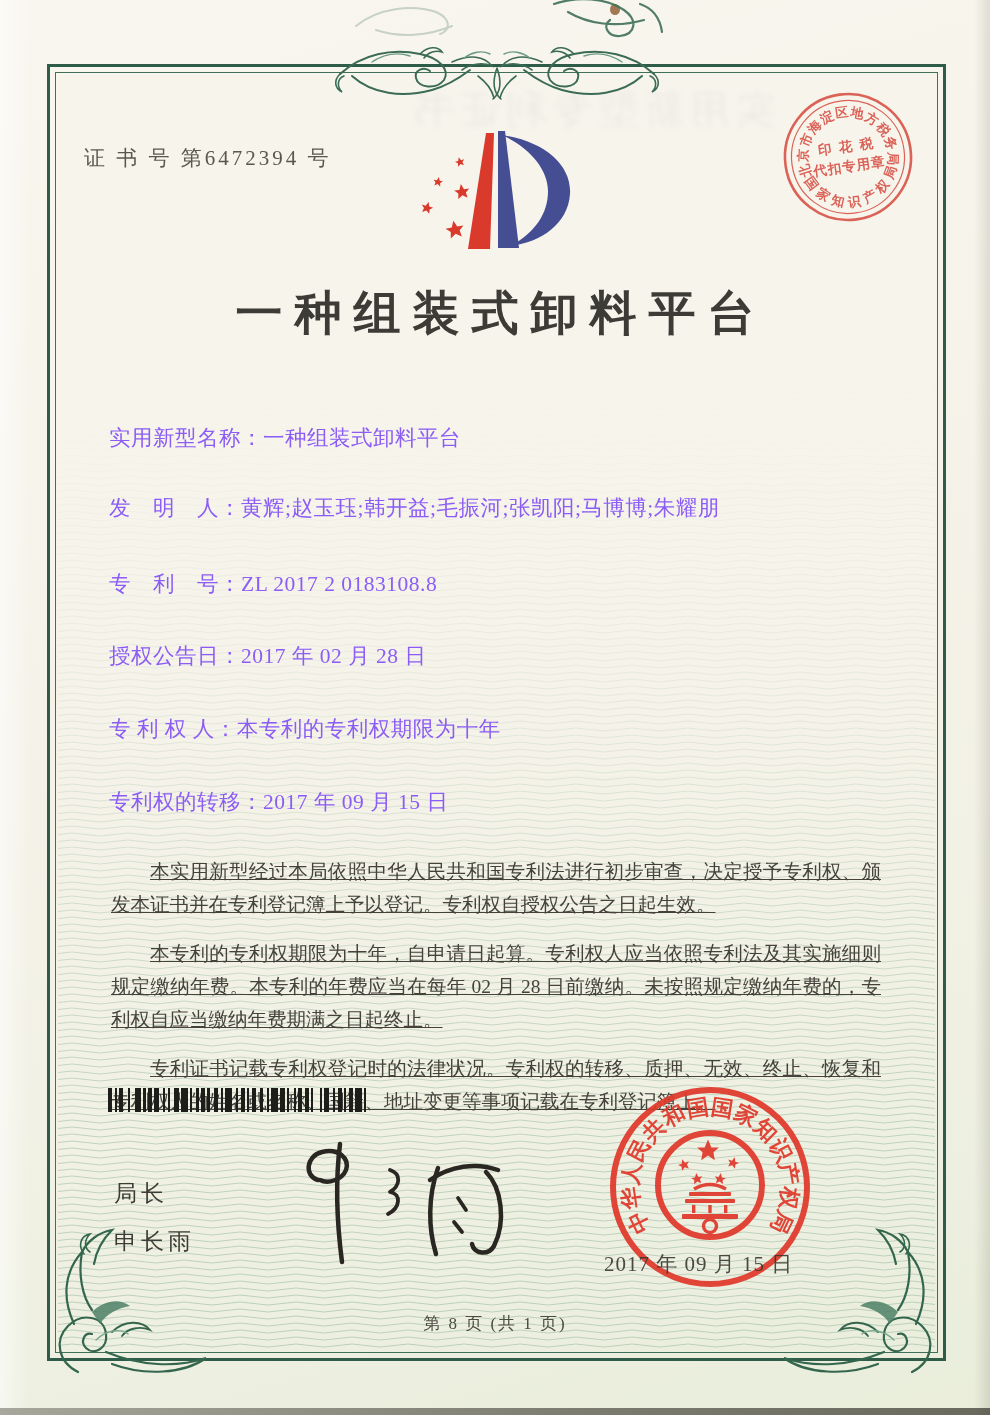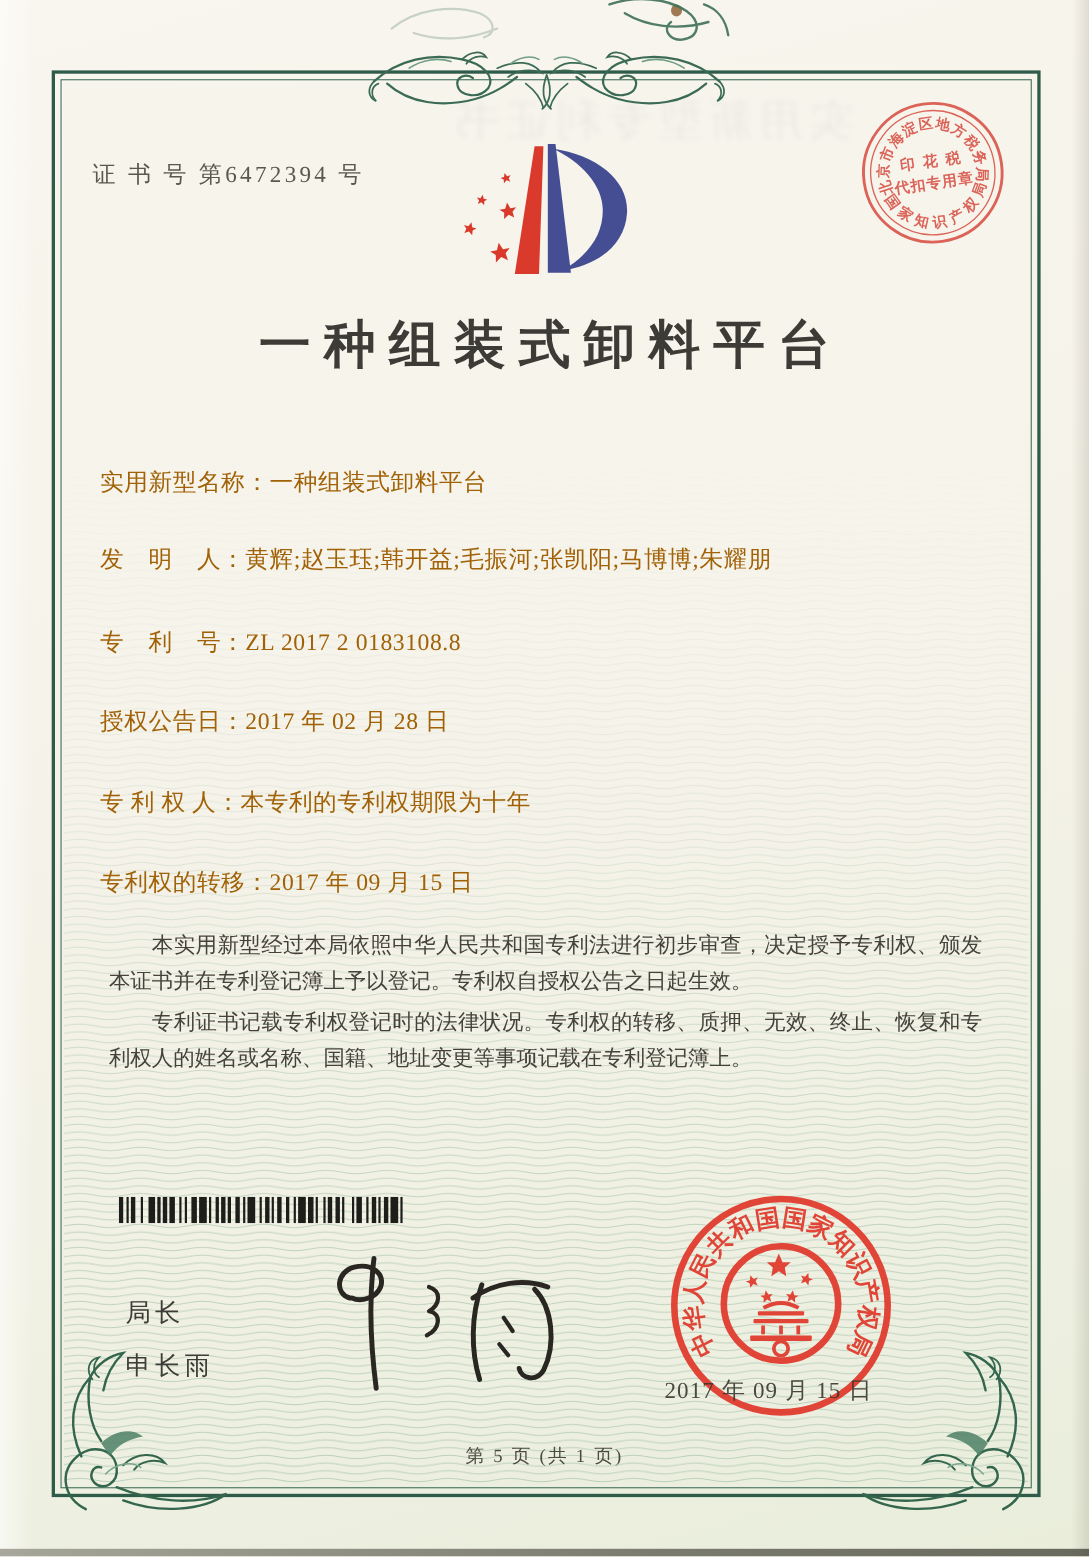--- a/index.html
+++ b/index.html
@@ -20,25 +20,25 @@
   .frame-inner{left:55px;top:72px;right:52px;bottom:62px;border:1px solid #41705a;}
   .guilloche{left:58px;top:75px;right:55px;bottom:65px;}
   .guilloche svg{width:100%;height:100%;display:block;}
   .guilloche-fade{left:58px;top:75px;right:55px;bottom:65px;
     background:linear-gradient(180deg,#f7f4ec 0%,rgba(247,244,236,.96) 26%,rgba(246,243,234,.7) 48%,rgba(243,242,230,.3) 66%,rgba(240,241,228,.05) 82%,rgba(240,241,228,0) 100%);}
   
   .cert-no{left:84px;top:144px;font-size:21px;letter-spacing:3px;color:#5a574e;}
   .bleed{left:408px;top:82px;font-size:40px;letter-spacing:6px;color:#9195a3;opacity:.10;filter:blur(2.5px);transform:scaleX(-1);}
   .doc-title{left:0;top:282px;width:100%;text-align:center;font-size:47px;font-weight:600;letter-spacing:12px;color:#3d3b36;text-indent:12px;}
   
-  .field{left:91px;font-size:21.5px;color:#a16207;letter-spacing:.5px;white-space:nowrap;}
+  .field{left:109px;font-size:21.5px;color:#8b5cf6;letter-spacing:.5px;white-space:nowrap;}
   .f0{top:423px;} .f1{top:493px;} .f2{top:569px;} .f3{top:641px;} .f4{top:714px;} .f5{top:787px;}
   
   .body-text{left:95px;top:839px;width:802px;font-size:19.5px;line-height:33px;color:#44423b;text-align:justify;}
-  .body-text p{margin:4px;text-indent:2em;}
+  .body-text p{margin:16px;text-indent:2em;text-decoration:underline;}
   
   .barcode{left:108px;top:1088px;width:264px;height:24px;overflow:hidden;white-space:nowrap;}
   .barcode-inner{height:100%;transform-origin:left center;}
   .barcode-inner span{display:inline-block;height:100%;vertical-align:top;}
   
   .director-title{left:114px;top:1178px;font-size:23px;color:#3e3c36;letter-spacing:4px;font-family:"Liberation Sans","DejaVu Sans",sans-serif;}
   .director-name{left:114px;top:1226px;font-size:23px;color:#3e3c36;letter-spacing:4px;font-family:"Liberation Sans","DejaVu Sans",sans-serif;}
   .seal-date{left:604px;top:1250px;font-size:21px;letter-spacing:1px;color:rgba(58,54,48,.9);white-space:nowrap;z-index:6;}
   .page-footer{left:0;top:1312px;width:100%;text-align:center;font-size:17px;letter-spacing:2px;color:#4c4a41;}
   svg text{font-family:"Liberation Serif","DejaVu Serif",serif;}
@@ -178,20 +178,21 @@
 
 <div class="abs field f0"><span>实用新型名称：</span><span>一种组装式卸料平台</span></div>
 <div class="abs field f1"><span>发　明　人：</span><span>黄辉;赵玉珏;韩开益;毛振河;张凯阳;马博博;朱耀朋</span></div>
 <div class="abs field f2"><span>专　利　号：</span><span>ZL 2017 2 0183108.8</span></div>
 <div class="abs field f3"><span>授权公告日：</span><span>2017 年 02 月 28 日</span></div>
 <div class="abs field f4"><span>专 利 权 人：</span><span>本专利的专利权期限为十年</span></div>
 <div class="abs field f5"><span>专利权的转移：</span><span>2017 年 09 月 15 日</span></div>
 
 <div class="abs body-text">
   <p>本实用新型经过本局依照中华人民共和国专利法进行初步审查，决定授予专利权、颁发本证书并在专利登记簿上予以登记。专利权自授权公告之日起生效。</p>
+  <p>本专利的专利权期限为十年，自申请日起算。专利权人应当依照专利法及其实施细则规定缴纳年费。本专利的年费应当在每年 02 月 28 日前缴纳。未按照规定缴纳年费的，专利权自应当缴纳年费期满之日起终止。</p>
   <p>专利证书记载专利权登记时的法律状况。专利权的转移、质押、无效、终止、恢复和专利权人的姓名或名称、国籍、地址变更等事项记载在专利登记簿上。</p>
 </div>
 
 <div class="abs barcode">
     <div class="barcode-inner" id="barcode-bars"><span style="width: 4.43697px; background: rgb(29, 29, 26);"></span><span style="width: 2.21849px; background: transparent;"></span><span style="width: 2.21849px; background: rgb(29, 29, 26);"></span><span style="width: 2.21849px; background: transparent;"></span><span style="width: 4.43697px; background: rgb(29, 29, 26);"></span><span style="width: 4.43697px; background: transparent;"></span><span style="width: 2.21849px; background: rgb(29, 29, 26);"></span><span style="width: 4.43697px; background: transparent;"></span><span style="width: 6.65546px; background: rgb(29, 29, 26);"></span><span style="width: 2.21849px; background: transparent;"></span><span style="width: 2.21849px; background: rgb(29, 29, 26);"></span><span style="width: 2.21849px; background: transparent;"></span><span style="width: 4.43697px; background: rgb(29, 29, 26);"></span><span style="width: 2.21849px; background: transparent;"></span><span style="width: 4.43697px; background: rgb(29, 29, 26);"></span><span style="width: 4.43697px; background: transparent;"></span><span style="width: 2.21849px; background: rgb(29, 29, 26);"></span><span style="width: 2.21849px; background: transparent;"></span><span style="width: 2.21849px; background: rgb(29, 29, 26);"></span><span style="width: 4.43697px; background: transparent;"></span><span style="width: 4.43697px; background: rgb(29, 29, 26);"></span><span style="width: 2.21849px; background: transparent;"></span><span style="width: 6.65546px; background: rgb(29, 29, 26);"></span><span style="width: 2.21849px; background: transparent;"></span><span style="width: 2.21849px; background: rgb(29, 29, 26);"></span><span style="width: 4.43697px; background: transparent;"></span><span style="width: 2.21849px; background: rgb(29, 29, 26);"></span><span style="width: 2.21849px; background: transparent;"></span><span style="width: 4.43697px; background: rgb(29, 29, 26);"></span><span style="width: 2.21849px; background: transparent;"></span><span style="width: 2.21849px; background: rgb(29, 29, 26);"></span><span style="width: 4.43697px; background: transparent;"></span><span style="width: 4.43697px; background: rgb(29, 29, 26);"></span><span style="width: 2.21849px; background: transparent;"></span><span style="width: 2.21849px; background: rgb(29, 29, 26);"></span><span style="width: 2.21849px; background: transparent;"></span><span style="width: 6.65546px; background: rgb(29, 29, 26);"></span><span style="width: 4.43697px; background: transparent;"></span><span style="width: 2.21849px; background: rgb(29, 29, 26);"></span><span style="width: 2.21849px; background: transparent;"></span><span style="width: 4.43697px; background: rgb(29, 29, 26);"></span><span style="width: 2.21849px; background: transparent;"></span><span style="width: 2.21849px; background: rgb(29, 29, 26);"></span><span style="width: 2.21849px; background: transparent;"></span><span style="width: 4.43697px; background: rgb(29, 29, 26);"></span><span style="width: 4.43697px; background: transparent;"></span><span style="width: 2.21849px; background: rgb(29, 29, 26);"></span><span style="width: 4.43697px; background: transparent;"></span><span style="width: 2.21849px; background: rgb(29, 29, 26);"></span><span style="width: 2.21849px; background: transparent;"></span><span style="width: 6.65546px; background: rgb(29, 29, 26);"></span><span style="width: 2.21849px; background: transparent;"></span><span style="width: 4.43697px; background: rgb(29, 29, 26);"></span><span style="width: 2.21849px; background: transparent;"></span><span style="width: 2.21849px; background: rgb(29, 29, 26);"></span><span style="width: 4.43697px; background: transparent;"></span><span style="width: 2.21849px; background: rgb(29, 29, 26);"></span><span style="width: 2.21849px; background: transparent;"></span><span style="width: 4.43697px; background: rgb(29, 29, 26);"></span><span style="width: 2.21849px; background: transparent;"></span><span style="width: 4.43697px; background: rgb(29, 29, 26);"></span><span style="width: 2.21849px; background: transparent;"></span><span style="width: 2.21849px; background: rgb(29, 29, 26);"></span><span style="width: 6.65546px; background: transparent;"></span><span style="width: 2.21849px; background: rgb(29, 29, 26);"></span><span style="width: 2.21849px; background: transparent;"></span><span style="width: 4.43697px; background: rgb(29, 29, 26);"></span><span style="width: 4.43697px; background: transparent;"></span><span style="width: 2.21849px; background: rgb(29, 29, 26);"></span><span style="width: 2.21849px; background: transparent;"></span><span style="width: 4.43697px; background: rgb(29, 29, 26);"></span><span style="width: 2.21849px; background: transparent;"></span><span style="width: 2.21849px; background: rgb(29, 29, 26);"></span><span style="width: 2.21849px; background: transparent;"></span><span style="width: 4.43697px; background: rgb(29, 29, 26);"></span><span style="width: 2.21849px; background: transparent;"></span><span style="width: 6.65546px; background: rgb(29, 29, 26);"></span><span style="width: 2.21849px; background: transparent;"></span><span style="width: 2.21849px; background: rgb(29, 29, 26);"></span><span style="width: 4.43697px; background: transparent;"></span></div>
   </div>
 
 <div class="abs director-title">局长</div>
 <div class="abs director-name">申长雨</div>
 
@@ -239,13 +240,13 @@
       <rect x="96" y="132" width="3.4" height="8"></rect>
       <rect x="112.3" y="132" width="3.4" height="8"></rect>
       <rect x="128" y="132" width="3.4" height="8"></rect>
       <rect x="86" y="141" width="56" height="5" rx="1"></rect>
       <circle cx="114" cy="153" r="6.5" fill="none" stroke="#e0392b" stroke-width="3.4"></circle>
     </g>
   </g>
 </svg>
 <div class="abs seal-date">2017 年 09 月 15 日</div>
 
-<div class="abs page-footer">第 5 页 (共 1 页)</div>
+<div class="abs page-footer">第 8 页 (共 1 页)</div>
 
 </body></html>

